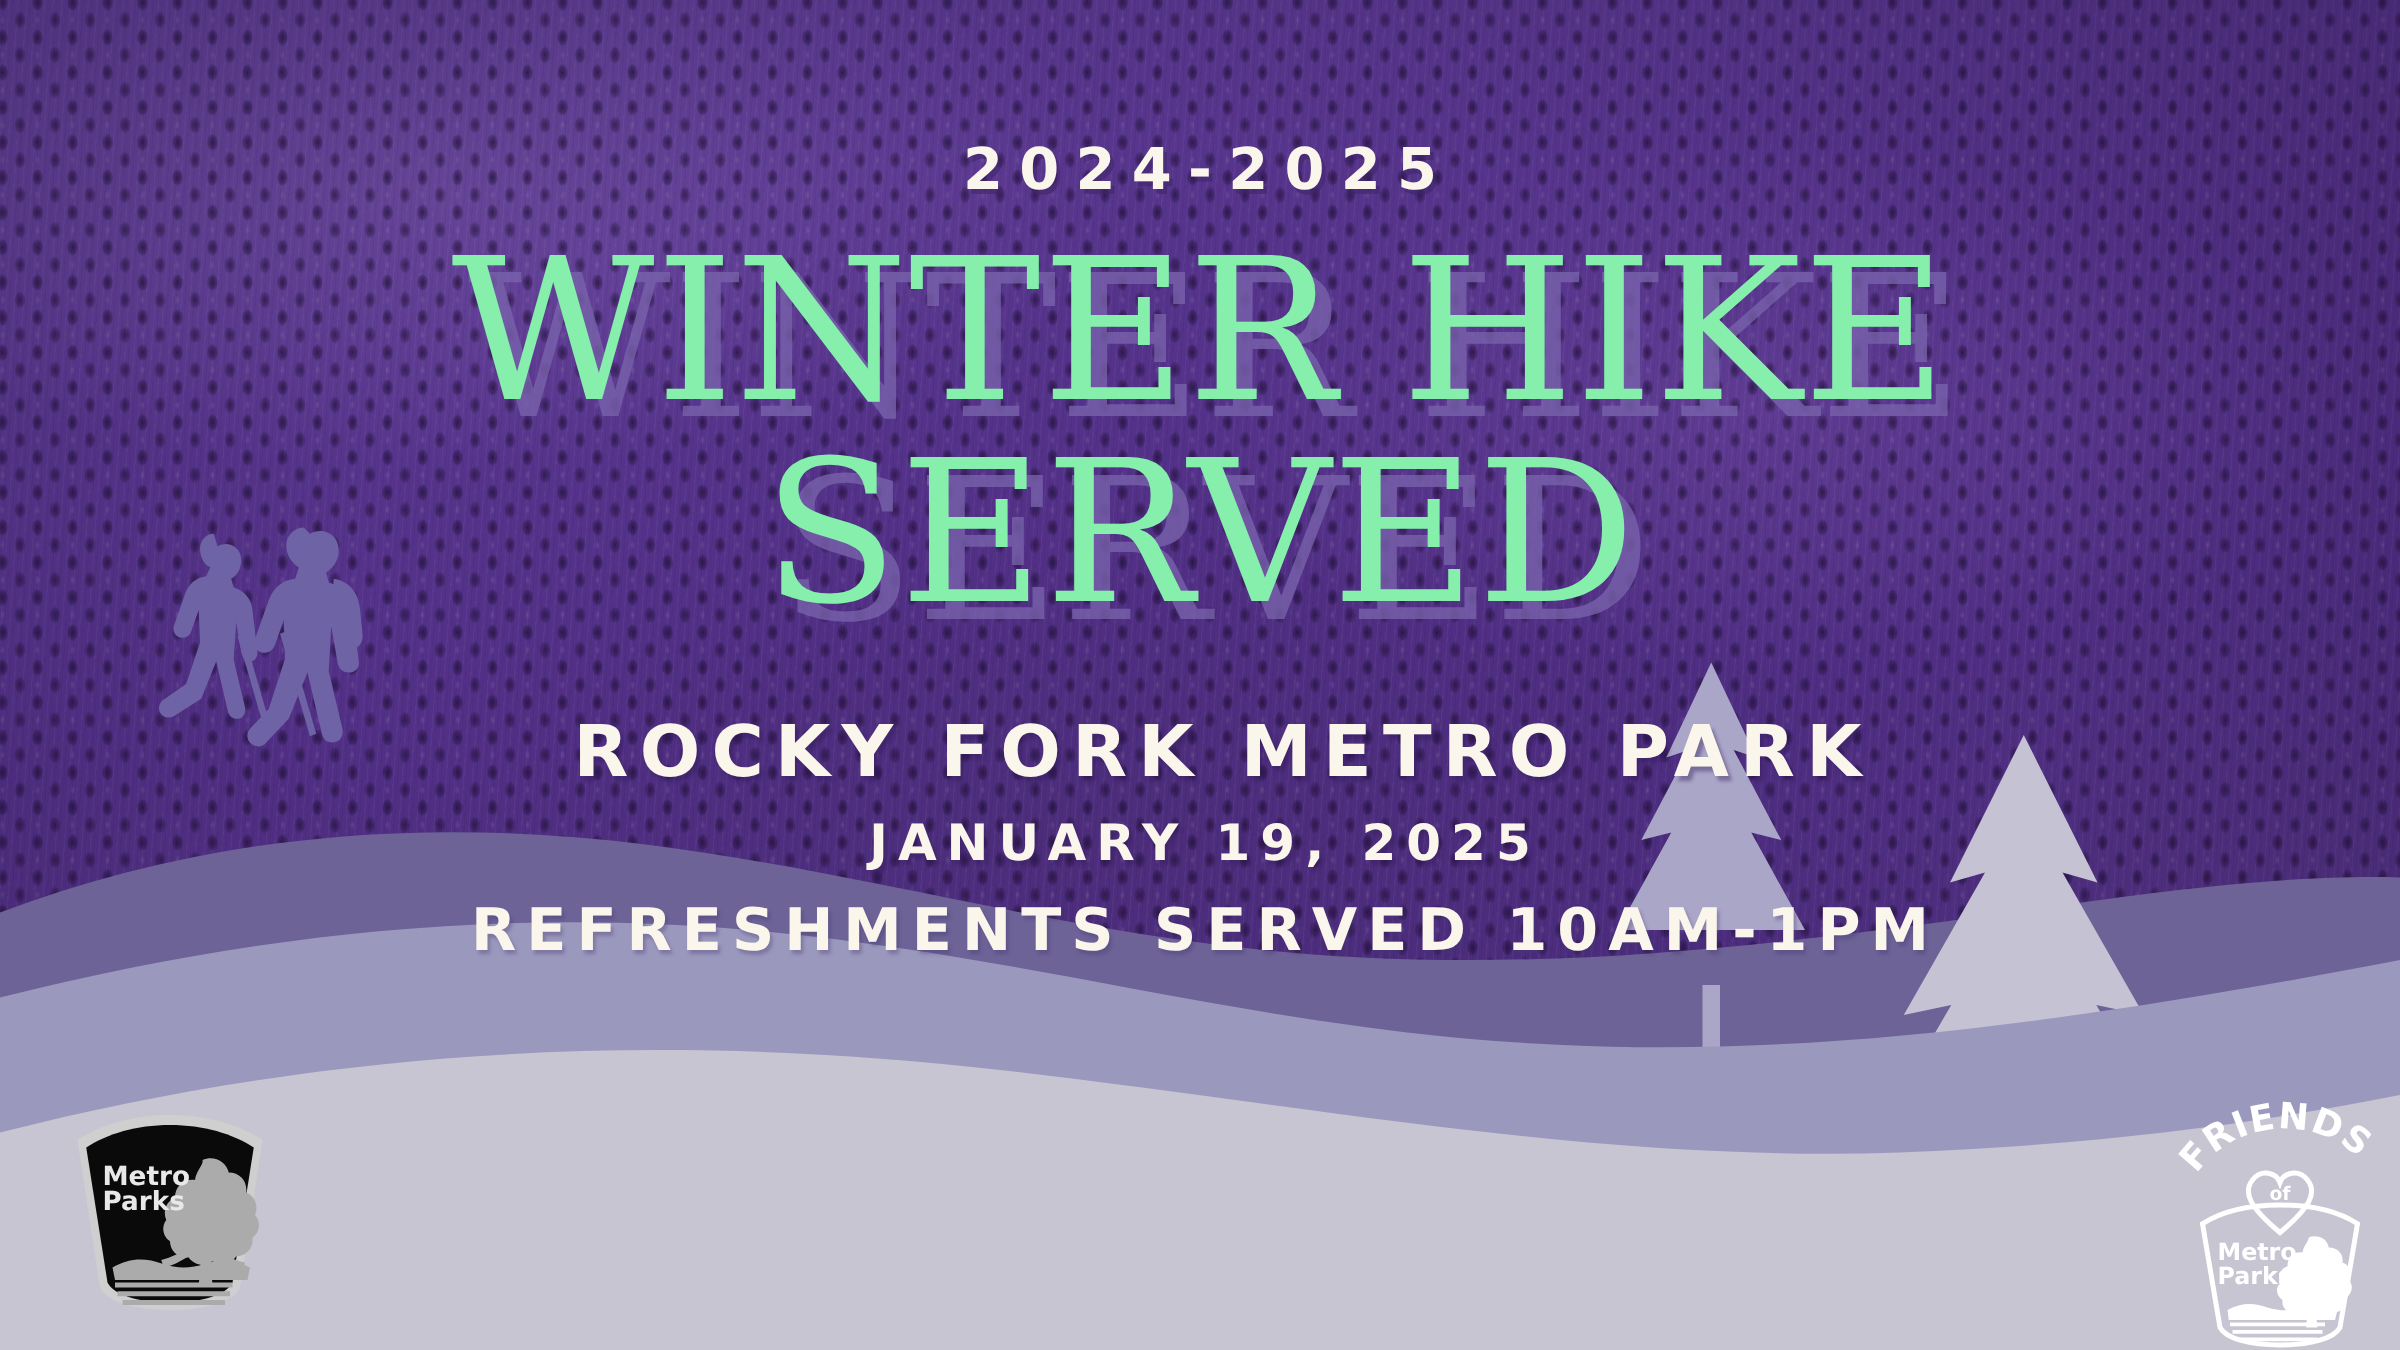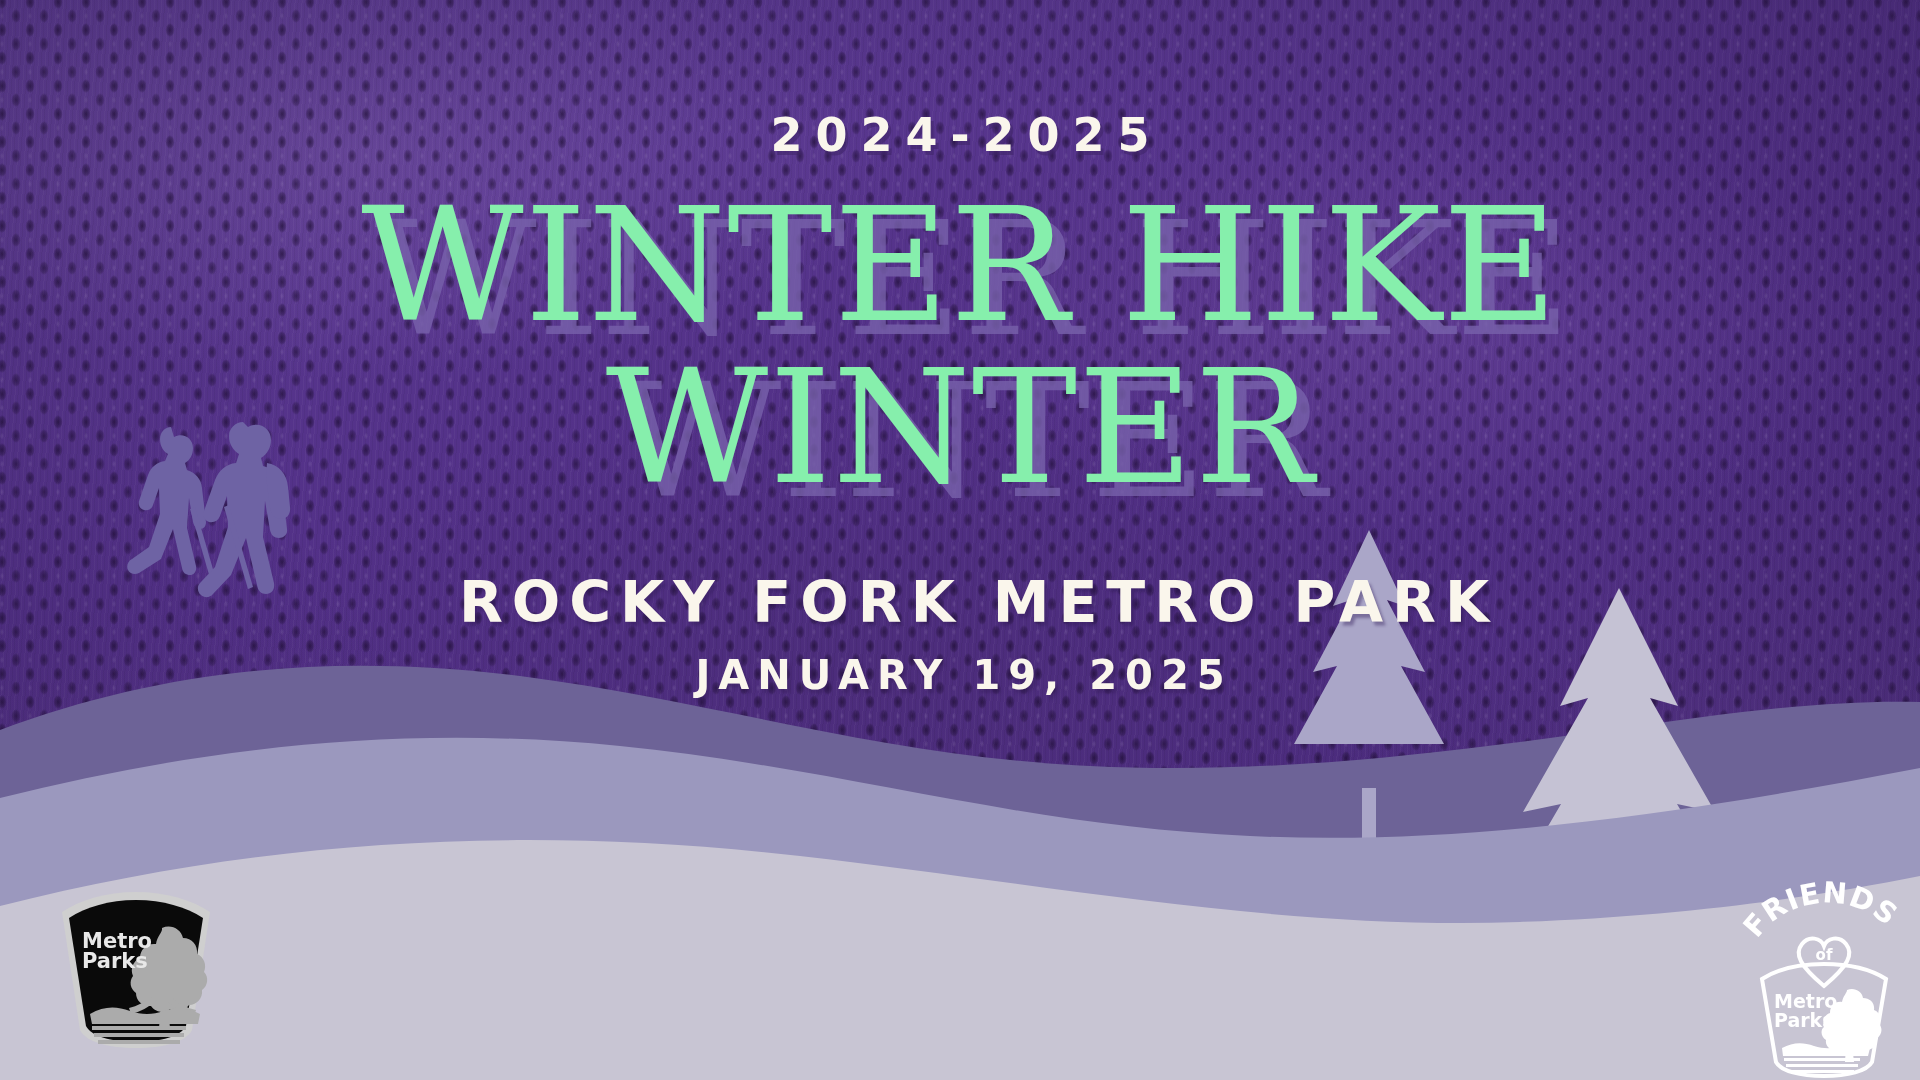--- a/index.html
+++ b/index.html
@@ -245,25 +245,26 @@
   <svg id="hill-front" class="layer" viewBox="0 0 1920 300" preserveAspectRatio="none">
     <path fill="#C8C5D3" d="M0,126 C260,60 520,44 800,76 C1060,106 1280,150 1520,142
              C1680,136 1810,118 1920,96 L1920,300 L0,300 Z"></path>
   </svg>
 
   <div class="text-stack">
     <div class="year">2024-2025</div>
 
     <div class="headline">
       <span class="l1">WINTER HIKE</span>
-      <span class="l2">WINTER</span>
+      <span class="l2">SERVED</span>
     </div>
 
     <div class="venue">ROCKY FORK METRO PARK</div>
     <div class="date">JANUARY 19, 2025</div>
+    <div class="refresh">REFRESHMENTS SERVED 10AM-1PM</div>
   </div>
 
   <svg id="logo-metroparks" viewBox="0 0 168 160">
 
     <path fill="#CFCFCF" d="M84 2 C114 2 140 10 158 22 L140 140 C134 152 112 158 84 158
              C56 158 34 152 28 140 L10 22 C28 10 54 2 84 2 Z"></path>
 
     <path fill="#0A0A0A" d="M84 10 C111 10 134 17 151 28 L134 136 C129 146 109 152 84 152
              C59 152 39 146 34 136 L17 28 C34 17 57 10 84 10 Z"></path>
 

